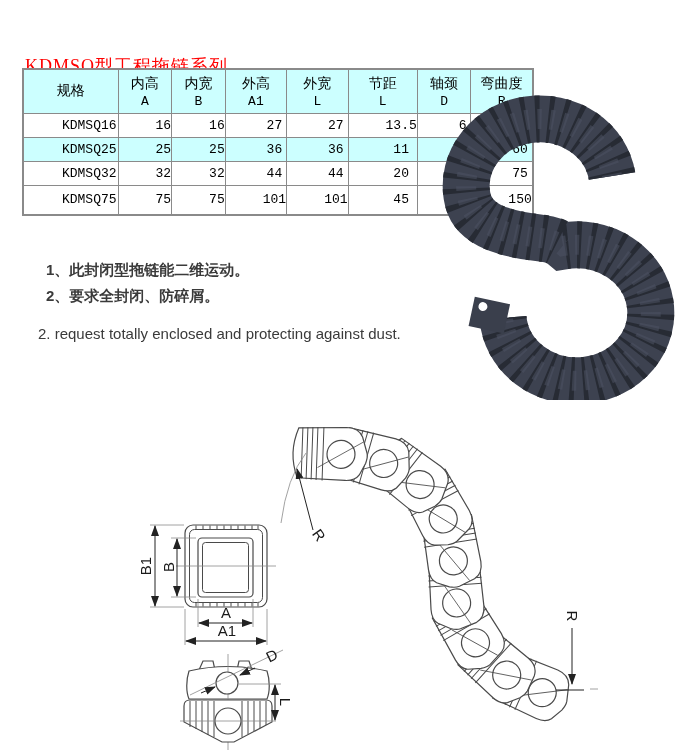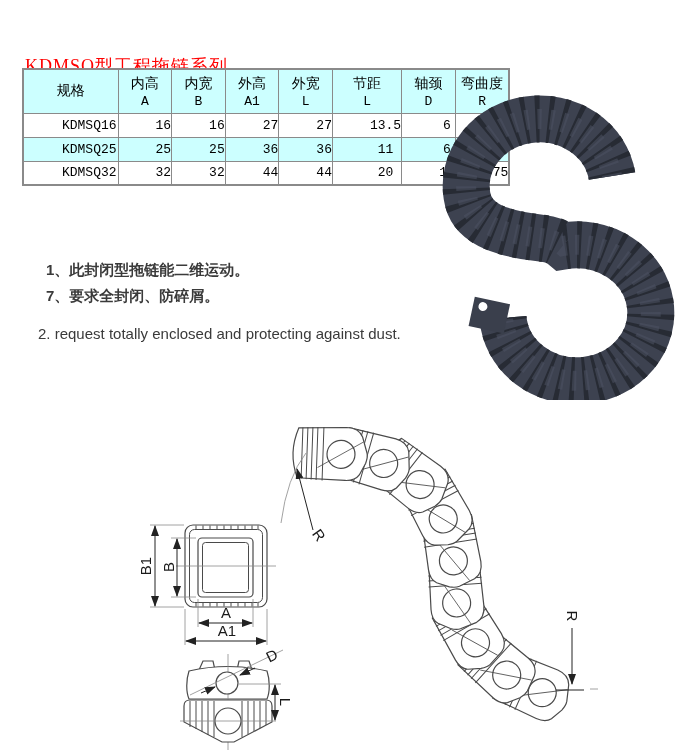--- a/index.html
+++ b/index.html
@@ -113,26 +113,36 @@
     <tr class="r">
       <td>KDMSQ32</td>
       <td>32</td>
       <td>32</td>
       <td>44</td>
       <td>44</td>
       <td>20</td>
       <td>10</td>
       <td>75</td>
     </tr>
+    <tr class="r last">
+      <td>KDMSQ75</td>
+      <td>75</td>
+      <td>75</td>
+      <td>101</td>
+      <td>101</td>
+      <td>45</td>
+      <td>14</td>
+      <td>150</td>
+    </tr>
   </tbody>
     </table>
 
   <div id="notes-cn" class="note">
     <div>1、此封闭型拖链能二维运动。</div>
-    <div>7、要求全封闭、防碎屑。</div>
+    <div>2、要求全封闭、防碎屑。</div>
   </div>
   <div id="notes-en" class="note">
     <div>2. request totally enclosed and protecting against dust.</div>
   </div>
 
   <svg id="photo-svg" width="260" height="360" viewBox="440 40 260 360">
     <g>
       <path d="M 612 176 A 70 64 0 1 0 467 196 C 471 223 498 233 540 238 C 550 239 557 241 563 246 A 74 68 0 1 1 503 318" fill="none" stroke="#3d4250" stroke-width="47"></path>
       <path d="M 612 176 A 70 64 0 1 0 467 196 C 471 223 498 233 540 238 C 550 239 557 241 563 246 A 74 68 0 1 1 503 318" fill="none" stroke="#272b34" stroke-width="47" stroke-dasharray="4 8.5"></path>
       <path d="M 612 176 A 70 64 0 1 0 467 196 C 471 223 498 233 540 238 C 550 239 557 241 563 246 A 74 68 0 1 1 503 318" fill="none" stroke="#4c5263" stroke-width="20" stroke-dasharray="4 8.5" stroke-dashoffset="2" opacity="0.55"></path>

